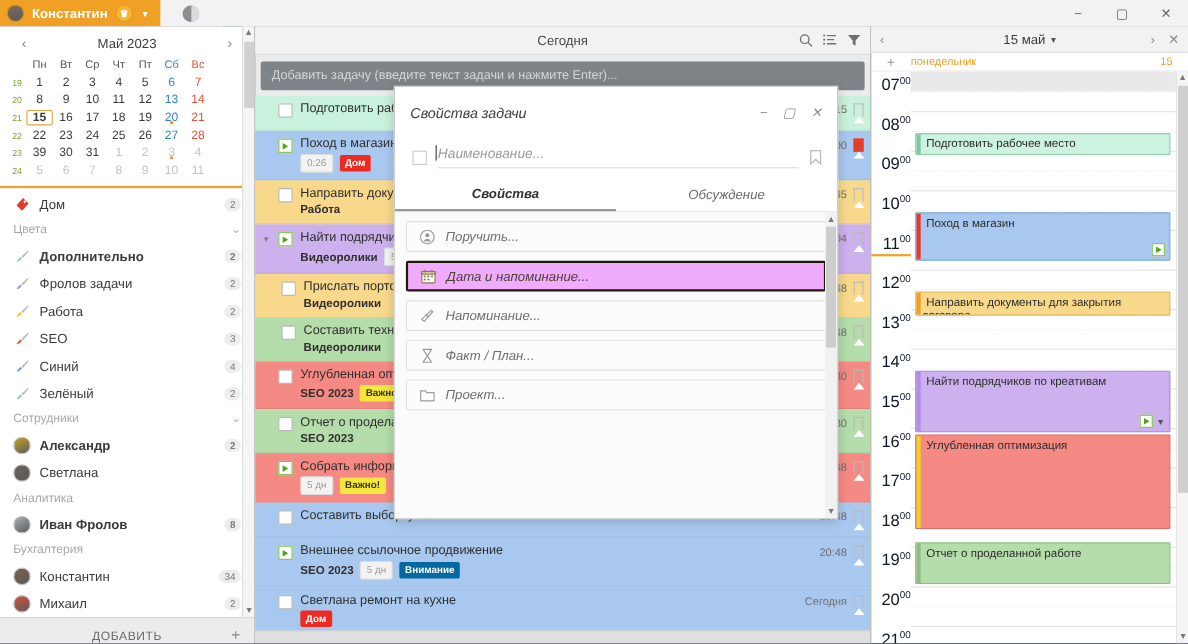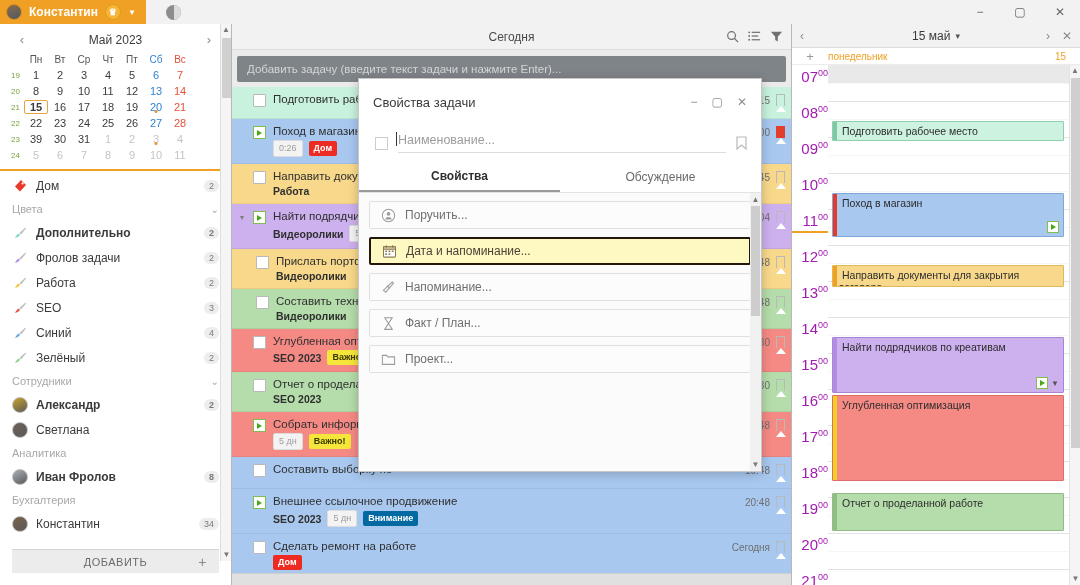--- a/index.html
+++ b/index.html
@@ -125,23 +125,23 @@
     width: 16px; height: 16px; border-radius: 50%; flex: 0 0 16px;
     border: 1px solid #bdbdbd;
   }
   .sb-scroll {
     position: absolute; right: 0; top: 0; width: 11px; height: 537px;
     background: #f5f5f5; border-left: 1px solid #ddd;
   }
   .sb-arrow { text-align: center; font-size: 8px; color: #777; height: 12px; line-height: 12px;}
   .sb-thumb { position:absolute; left:1px; top:14px; width:9px; height:60px; background:#d0d0d0;}
   .add-btn {
-    height: 24px; margin: 12px; border-top: 1px solid #d5d5d5;
+    height: 24px; margin: 0; border-top: 1px solid #d5d5d5;
     background: #ececec;
-    display: flex; align-items: center; justify-content: center;
+    display: flex; align-items: flex-end; justify-content: center;
     font-size: 11px; color: #6b6b6b; letter-spacing: .5px;
     position: relative;
   }
   .add-btn .plus { position: absolute; right: 12px; font-size: 14px; color:#8a8a8a;}
 
   
   .tasks {
     width: 560px; height: 561px; background: #ebebeb;
     display: flex; flex-direction: column; position: relative;
     border-right: 1px solid #b8b8b8;
@@ -219,21 +219,21 @@
   .day-sub {
     height: 17px; display: flex; align-items: center;
     border-bottom: 1px solid #ececec; position: relative;
   }
   .day-sub .plus { width: 36px; text-align: center; color: #9a9a9a; font-size: 13px;}
   .day-sub .dow { font-size: 10px; color: #f0a024; }
   .day-sub .dnum { position: absolute; right: 14px; font-size: 10px; color: #f0a024;}
   .grid { flex: 1; position: relative; overflow: hidden; }
   .hr-label {
     position: absolute; left: 0; width: 36px; text-align: right;
-    font-size: 15px; color: #a21caf; font-family: "Liberation Sans", sans-serif;
+    font-size: 15px; color: #0f172a; font-family: "Liberation Sans", sans-serif;
   }
   .hr-label sup { font-size: 9px; }
   .hr-line { position: absolute; left: 36px; right: 11px; border-top: 1px solid #e2e2e2;}
   .hr-half { position: absolute; left: 36px; right: 11px; border-top: 1px dotted #eeeeee;}
   .ev {
     position: absolute; left: 40px; right: 16px;
     border-radius: 1px; font-size: 10.5px; color: #2d2d2d;
     padding: 3px 5px; overflow: hidden;
   }
   .ev .lbar { position:absolute; left:0; top:0; bottom:0; width:4px; }
@@ -249,21 +249,21 @@
     background: #f5f5f5; border-left: 1px solid #e4e4e4;
   }
   .day-scroll .thumb { position:absolute; left:1px; top:13px; width:9px; height:370px; background:#cfcfcf;}
   .nowline { position:absolute; left:0; width: 36px; height: 2px; background: #f0a024;}
 
   
   .modal {
     position: absolute; left: 358px; top: 78px; width: 404px; height: 394px;
     background: #fff; border: 1px solid #c8c8c8;
     box-shadow: 0 2px 10px rgba(0,0,0,.22);
-    display: flex; flex-direction: column; z-index: 50;
+    display: flex; flex-direction: column; z-index: 50; font-style: italic;
   }
   .m-head {
     height: 46px; display: flex; align-items: center; padding: 0 14px;
     font-size: 13px; color: #3c3c3c;
   }
   .m-wbtns { margin-left: auto; display: flex; gap: 14px; color: #8e8e8e; font-size: 12px;}
   .m-name {
     display: flex; align-items: center; padding: 0 14px 0 16px; gap: 10px; height: 36px;
   }
   .m-name .chk { width: 13px; height: 13px; border: 1px solid #cdcdcd; background:#fff; flex:0 0 13px;}
@@ -281,21 +281,21 @@
   }
   .m-tab.active { color: #2f2f2f; font-weight: bold; border-bottom: 2px solid #9a9a9a;}
   .m-body {
     flex: 1; background: #fbfbfb; padding: 8px 7px 0 10px; position: relative; overflow: hidden;
   }
   .m-field {
     height: 28px; border: 1px solid #e0e0e0; background: #fcfcfc; border-radius: 2px;
     display: flex; align-items: center; gap: 9px; padding: 0 10px;
     margin-bottom: 8px; font-size: 12px; color: #6f6f6f; width: 382px;
   }
-  .m-field.hl { background: #fef9c3; border: 2px solid #23160a; color: #4a4236;}
+  .m-field.hl { background: #f0abfc; border: 2px solid #23160a; color: #4a4236;}
   .m-scroll { position: absolute; right: 0; top: 0; bottom: 0; width: 11px; background:#f1f1f1; }
   .m-scroll .thumb { position:absolute; left:1px; top:13px; width:9px; height:110px; background:#cdcdcd;}
   .m-scroll .a { text-align:center;font-size:8px;color:#777;height:13px;line-height:13px;}
   .m-foot {
     height: 56px; display: flex; align-items: center; justify-content: flex-end;
     padding: 0 16px; background: #fff;
   }
   .m-save {
     width: 94px; height: 26px; background: #c9c9c9; color: #eee;
     display: flex; align-items: center; justify-content: center;
@@ -720,21 +720,21 @@
             </div>
             <div class="t-right">
               <span>20:48</span>
               <span class="bookmark"></span>
             </div>
           </div>
           <div class="task-row" style="background:#a9c8ef;">
             <span class="tri"></span>
             <span class="tchk"></span>
             <div class="t-main">
-              <div class="t-title">Сделать ремонт на работе</div>
+              <div class="t-title">Светлана ремонт на кухне</div>
               <div class="t-meta">
                 <span class="chip " style="background:#ee2b22;">Дом</span>
               </div>
             </div>
             <div class="t-right">
               <span>Сегодня</span>
               <span class="bookmark"></span>
             </div>
           </div>
         </div>

